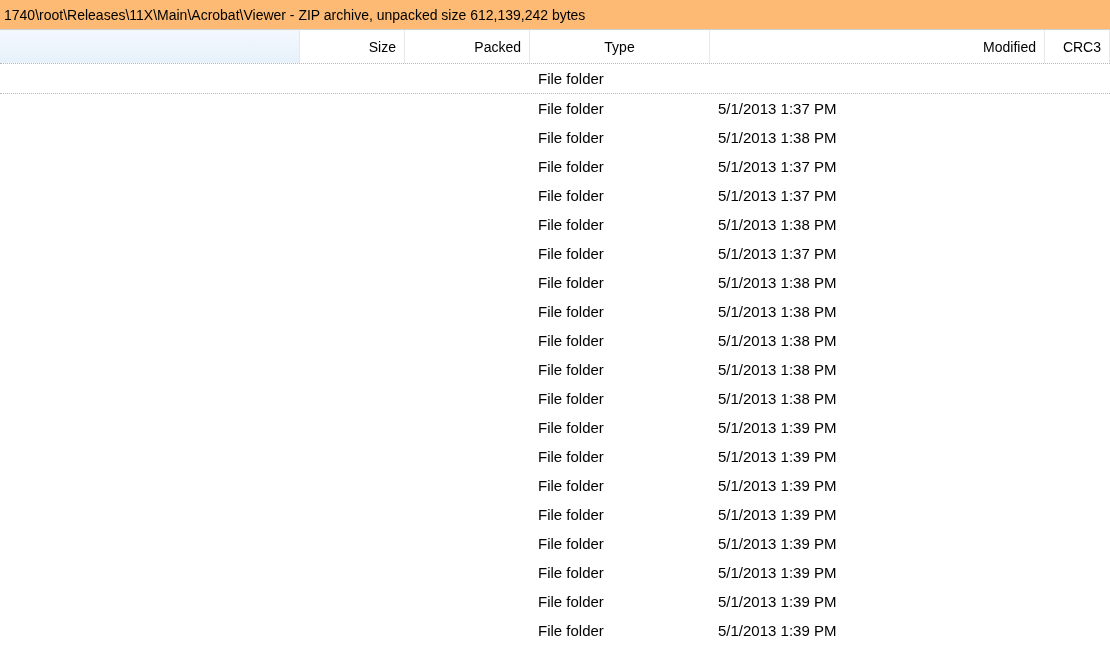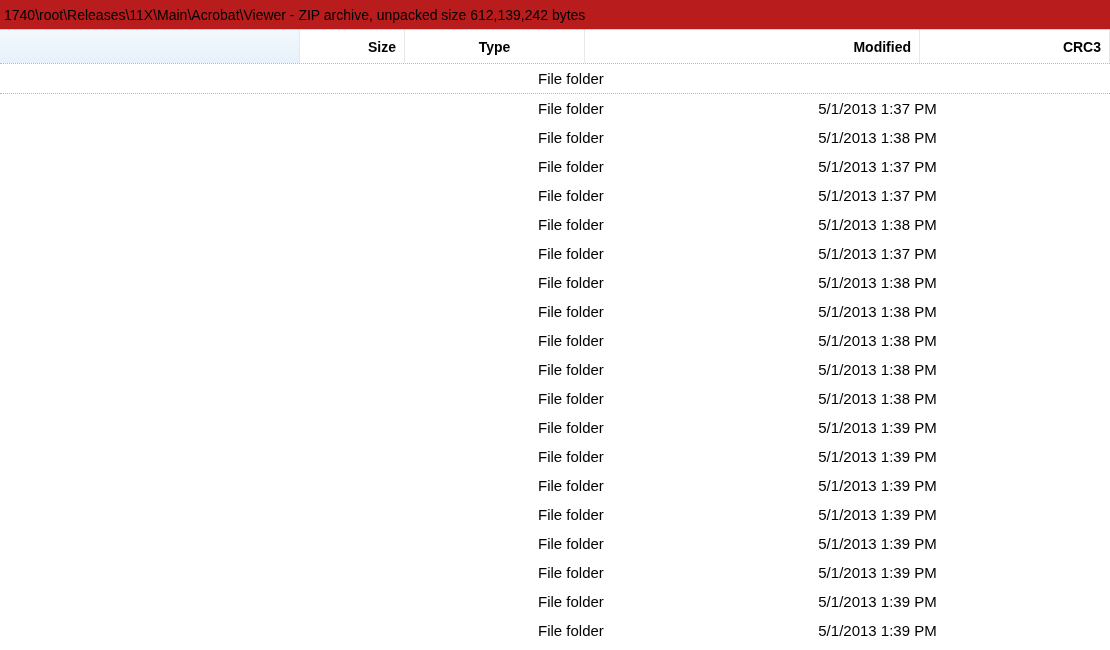--- a/index.html
+++ b/index.html
@@ -14,42 +14,41 @@
       color: #000000;
       width: 1110px;
       height: 650px;
       overflow: hidden;
     }
     .title-bar {
       height: 30px;
       line-height: 30px;
       padding-left: 4px;
       border-bottom: 1px solid #d0d0d0;
-      background: #b91c1c;
+      background: #fdba74;
       white-space: nowrap;
       font-size: 14px;
     }
     .header-row {
       display: flex;
       height: 34px;
       border-bottom: 1px dotted #b8b8b8;
       background: #ffffff;
     }
     .header-cell {
       display: flex;
       align-items: center;
       padding: 0 8px;
       border-right: 1px solid #e8e8e8;
       font-size: 14px;
       color: #000000;
       cursor: pointer;
       user-select: none;
       overflow: hidden;
       white-space: nowrap;
-      font-weight: bold;
     }
     .header-cell.name {
       width: 300px;
       background: linear-gradient(to bottom, #f3f8fd, #e7f1fb);
       justify-content: flex-start;
     }
     .header-cell.size {
       width: 105px;
       justify-content: flex-end;
     }
@@ -99,41 +98,43 @@
     }
     .cell.packed {
       width: 125px;
       text-align: right;
     }
     .cell.type {
       width: 180px;
     }
     .cell.modified {
       width: 335px;
-      text-align: center;
     }
     .cell.crc {
       flex: 1;
       text-align: right;
     }
   </style>
 </head>
 <body>
 
 <div class="title-bar">
   <span>1740\root\Releases\11X\Main\Acrobat\Viewer - ZIP archive, unpacked size 612,139,242 bytes</span>
 </div>
 
 <div class="header-row">
   <div class="header-cell name">
     <span></span>
   </div>
   <div class="header-cell size">
     <span>Size</span>
   </div>
+  <div class="header-cell packed">
+    <span>Packed</span>
+  </div>
   <div class="header-cell type">
     <span>Type</span>
   </div>
   <div class="header-cell modified">
     <span>Modified</span>
   </div>
   <div class="header-cell crc">
     <span>CRC3</span>
   </div>
 </div>

